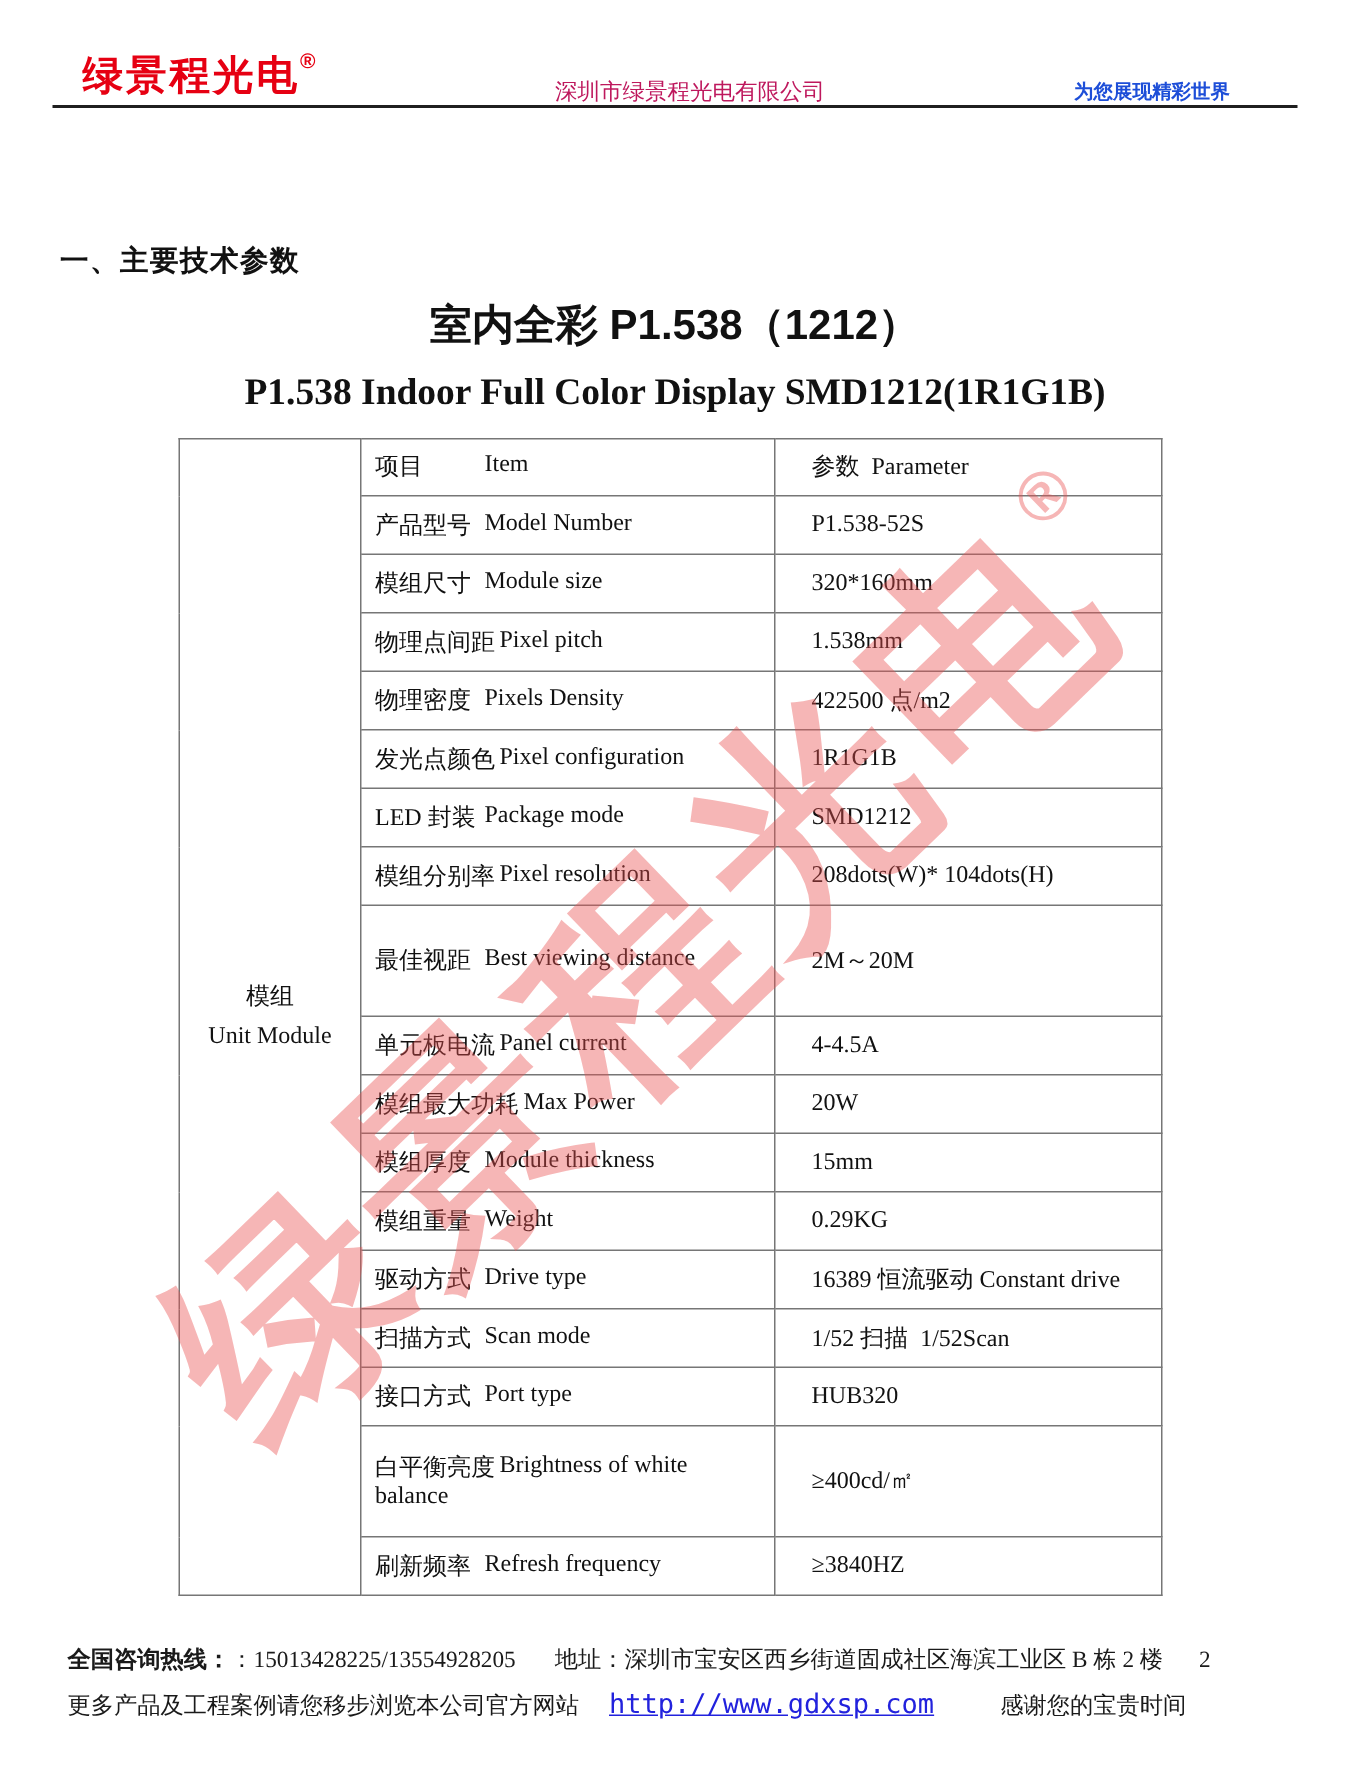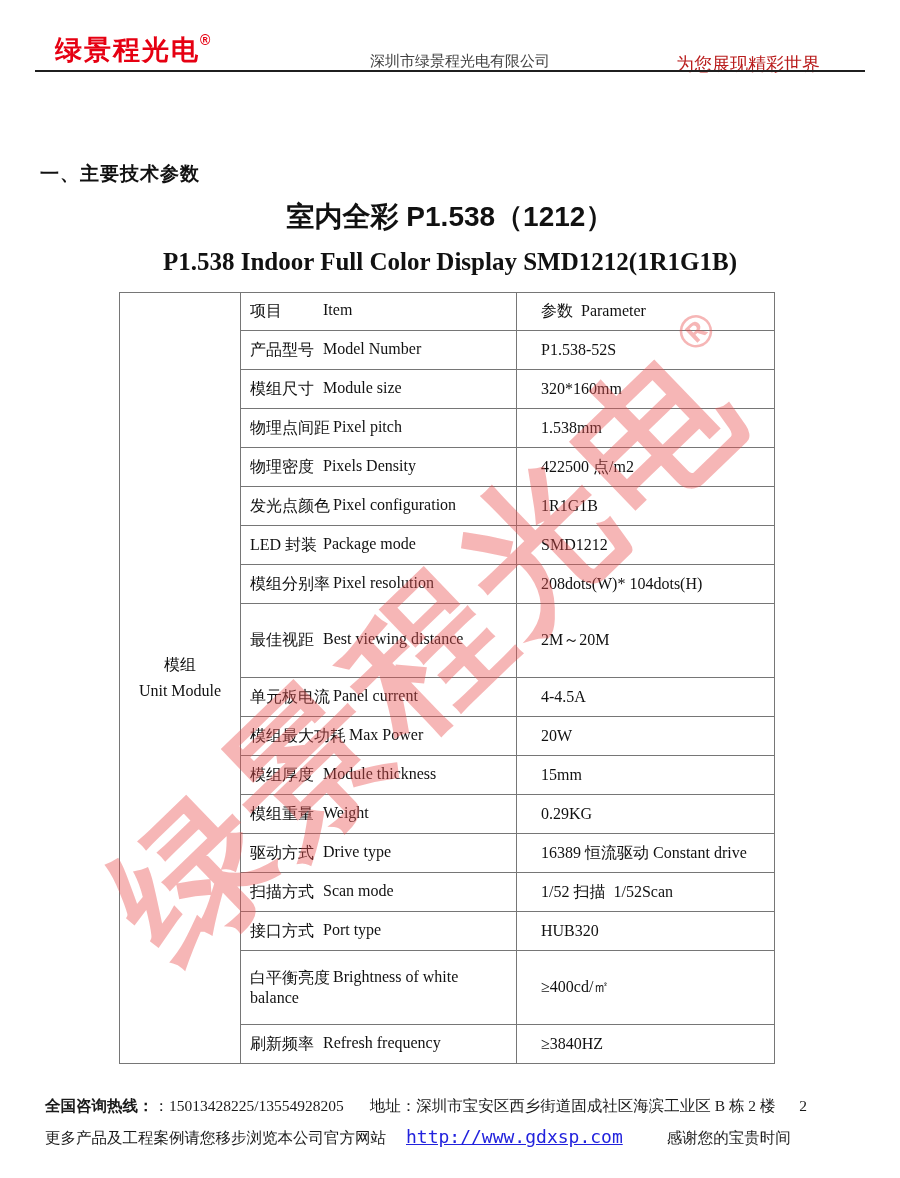--- a/index.html
+++ b/index.html
@@ -26,29 +26,30 @@
     color: #e60012;
     line-height: 1.1;
   }
   .logo sup { font-size: 14px; vertical-align: 14px; letter-spacing: 0; }
   .company-name {
     position: absolute;
     left: 0; right: 0;
     top: 52px;
     text-align: center;
     font-size: 15px;
-    color: #404040;
+    color: #be185d;
     padding-left: 20px;
   }
   .slogan {
     position: absolute;
     right: 80px;
     top: 52px;
-    font-size: 18px;
-    color: #b91c1c;
+    font-size: 13px;
+    color: #1d4ed8;
+    font-weight: bold;
   }
   .header-rule {
     position: absolute;
     left: 35px; right: 35px;
     top: 70px;
     height: 2px;
     background: #1f1f1f;
   }
 
   

